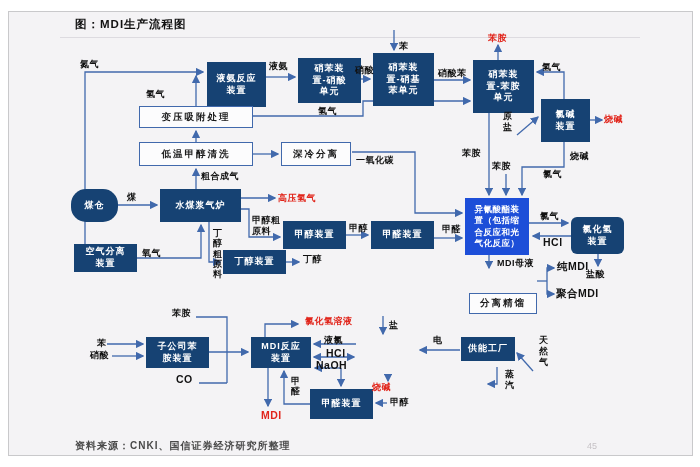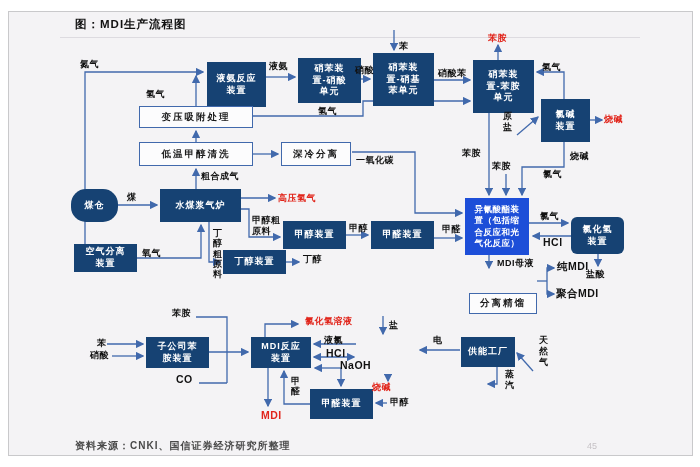--- a/index.html
+++ b/index.html
@@ -122,21 +122,21 @@
 置（包括缩
 合反应和光
 气化反应）</div>
   <div class="box bdark" style="left:571px;top:217px;width:53px;height:37px;border-radius:6px;">氯化氢
 装置</div>
   <div class="box bwhite" style="left:469px;top:271px;width:68px;height:21px;margin-top:22px;">分离精馏</div>
   <div class="box bdark" style="left:146px;top:337px;width:63px;height:31px;">子公司苯
 胺装置</div>
   <div class="box bdark" style="left:251px;top:337px;width:60px;height:31px;">MDI反应
 装置</div>
-  <div class="box bdark" style="left:461px;top:337px;width:54px;height:30px;">供能工厂</div>
+  <div class="box bdark" style="left:461px;top:337px;width:54px;height:24px;">供能工厂</div>
   <div class="box bdark" style="left:310px;top:389px;width:63px;height:30px;">甲醛装置</div>
 
   <div class="lbl" style="left:80px;top:59px;">氮气</div>
   <div class="lbl" style="left:146px;top:89px;">氢气</div>
   <div class="lbl" style="left:269px;top:61px;">液氨</div>
   <div class="lbl" style="left:399px;top:41px;">苯</div>
   <div class="lbl" style="left:355px;top:65px;">硝酸</div>
   <div class="lbl" style="left:438px;top:68px;">硝酸苯</div>
   <div class="lbl red" style="left:488px;top:33px;">苯胺</div>
   <div class="lbl" style="left:542px;top:62px;">氢气</div>
@@ -170,21 +170,21 @@
   <div class="lbl" style="left:586px;top:269px;">盐酸</div>
   <div class="lbl big" style="left:556px;top:287px;">聚合MDI</div>
   <div class="lbl" style="left:172px;top:308px;">苯胺</div>
   <div class="lbl" style="left:97px;top:338px;">苯</div>
   <div class="lbl" style="left:90px;top:350px;">硝酸</div>
   <div class="lbl big" style="left:176px;top:373px;">CO</div>
   <div class="lbl red" style="left:305px;top:316px;">氯化氢溶液</div>
   <div class="lbl" style="left:389px;top:320px;">盐</div>
   <div class="lbl" style="left:324px;top:335px;">液氯</div>
   <div class="lbl big" style="left:326px;top:347px;">HCl</div>
-  <div class="lbl big" style="left:316px;top:359px;margin-left:24px;">NaOH</div>
+  <div class="lbl big" style="left:316px;top:359px;">NaOH</div>
   <div class="lbl red" style="left:372px;top:382px;">烧碱</div>
   <div class="lbl" style="left:390px;top:397px;">甲醇</div>
   <div class="lbl" style="left:291px;top:376px;line-height:1.15;">甲
 醛</div>
   <div class="lbl red big" style="left:261px;top:409px;">MDI</div>
   <div class="lbl" style="left:433px;top:335px;">电</div>
   <div class="lbl" style="left:539px;top:335px;line-height:1.2;">天
 然
 气</div>
   <div class="lbl" style="left:505px;top:369px;line-height:1.2;">蒸

